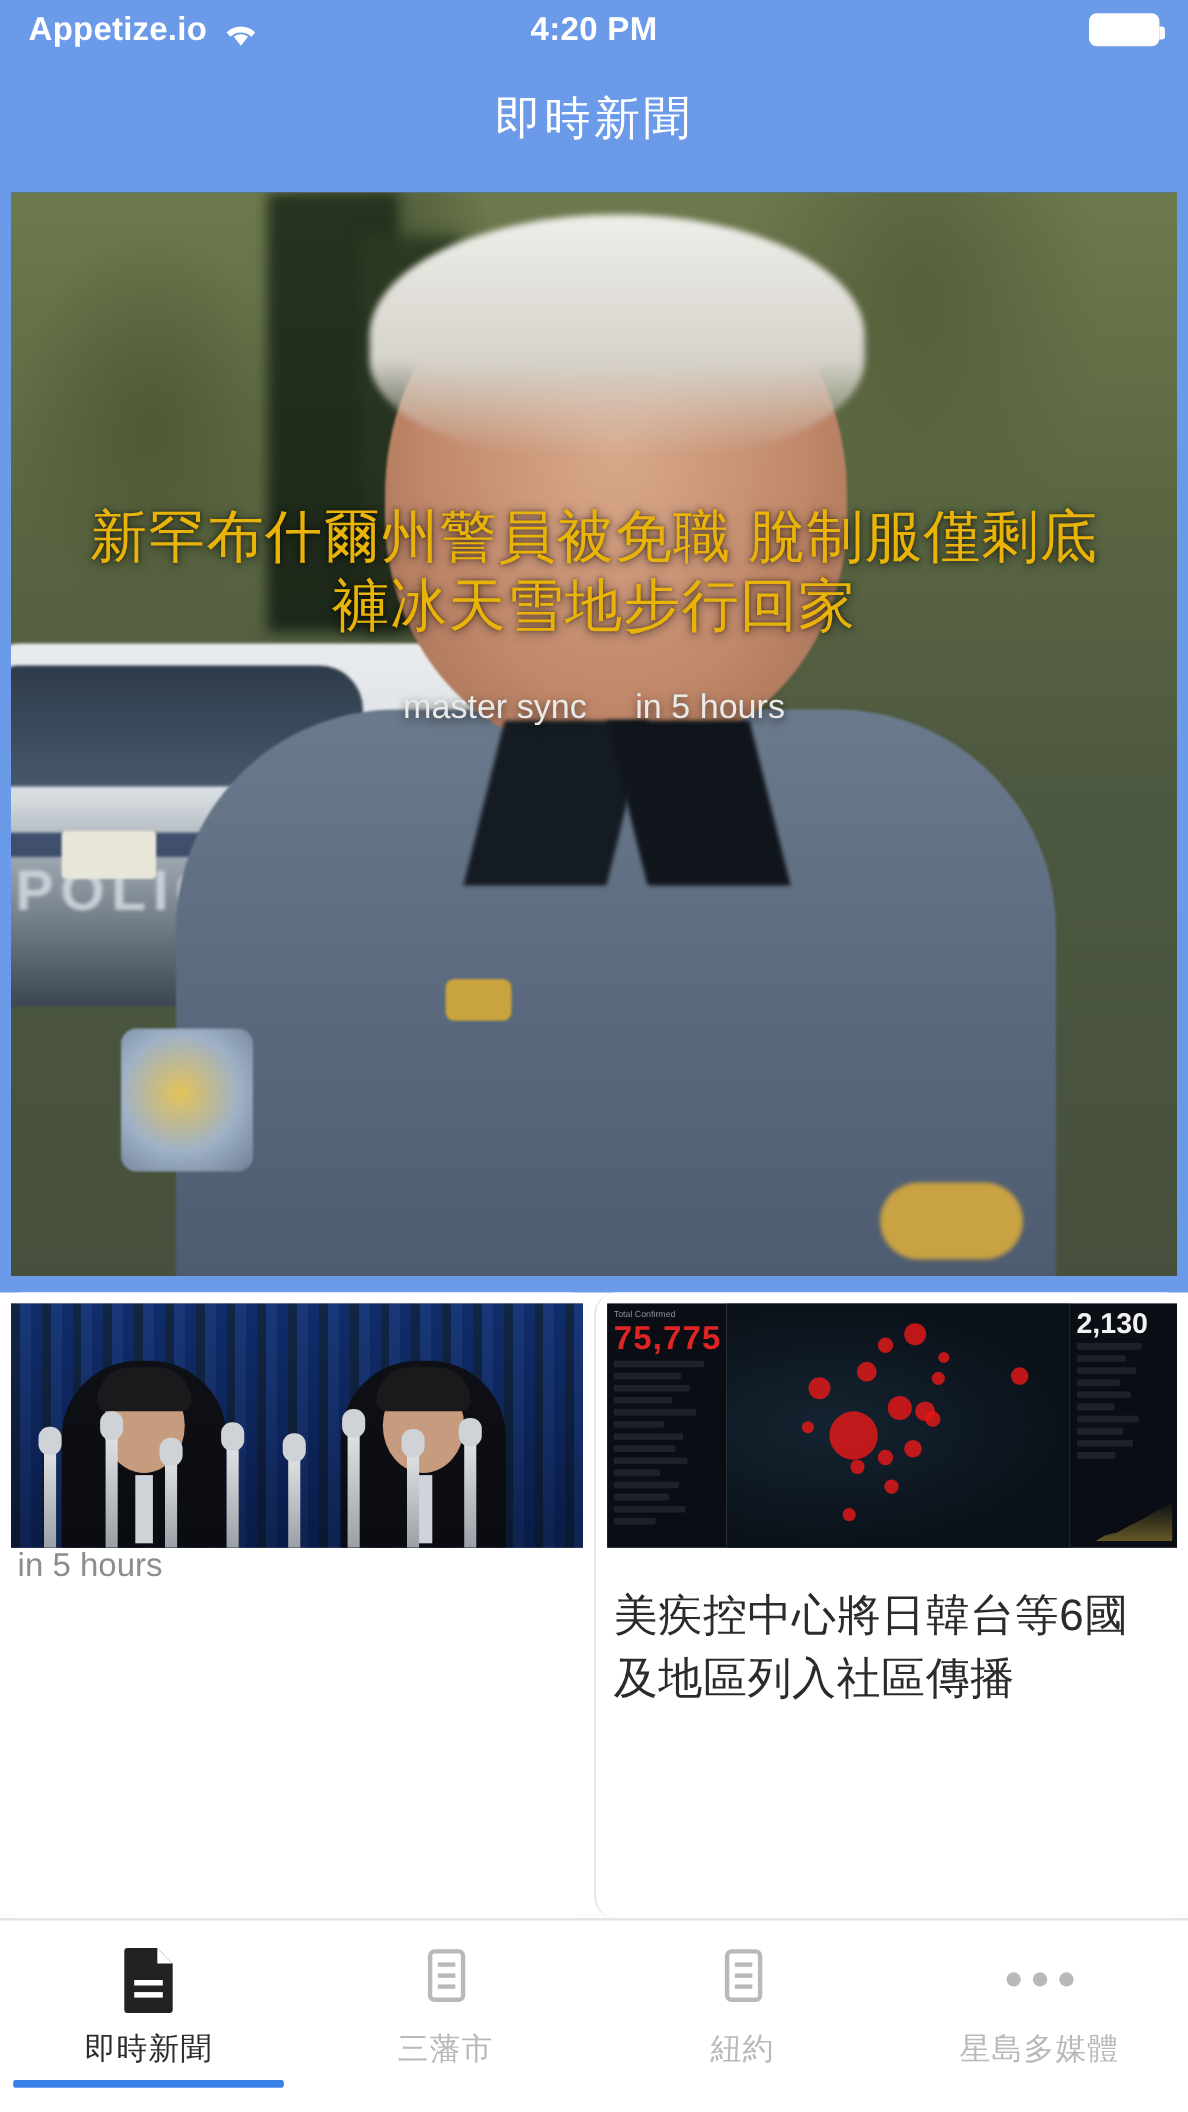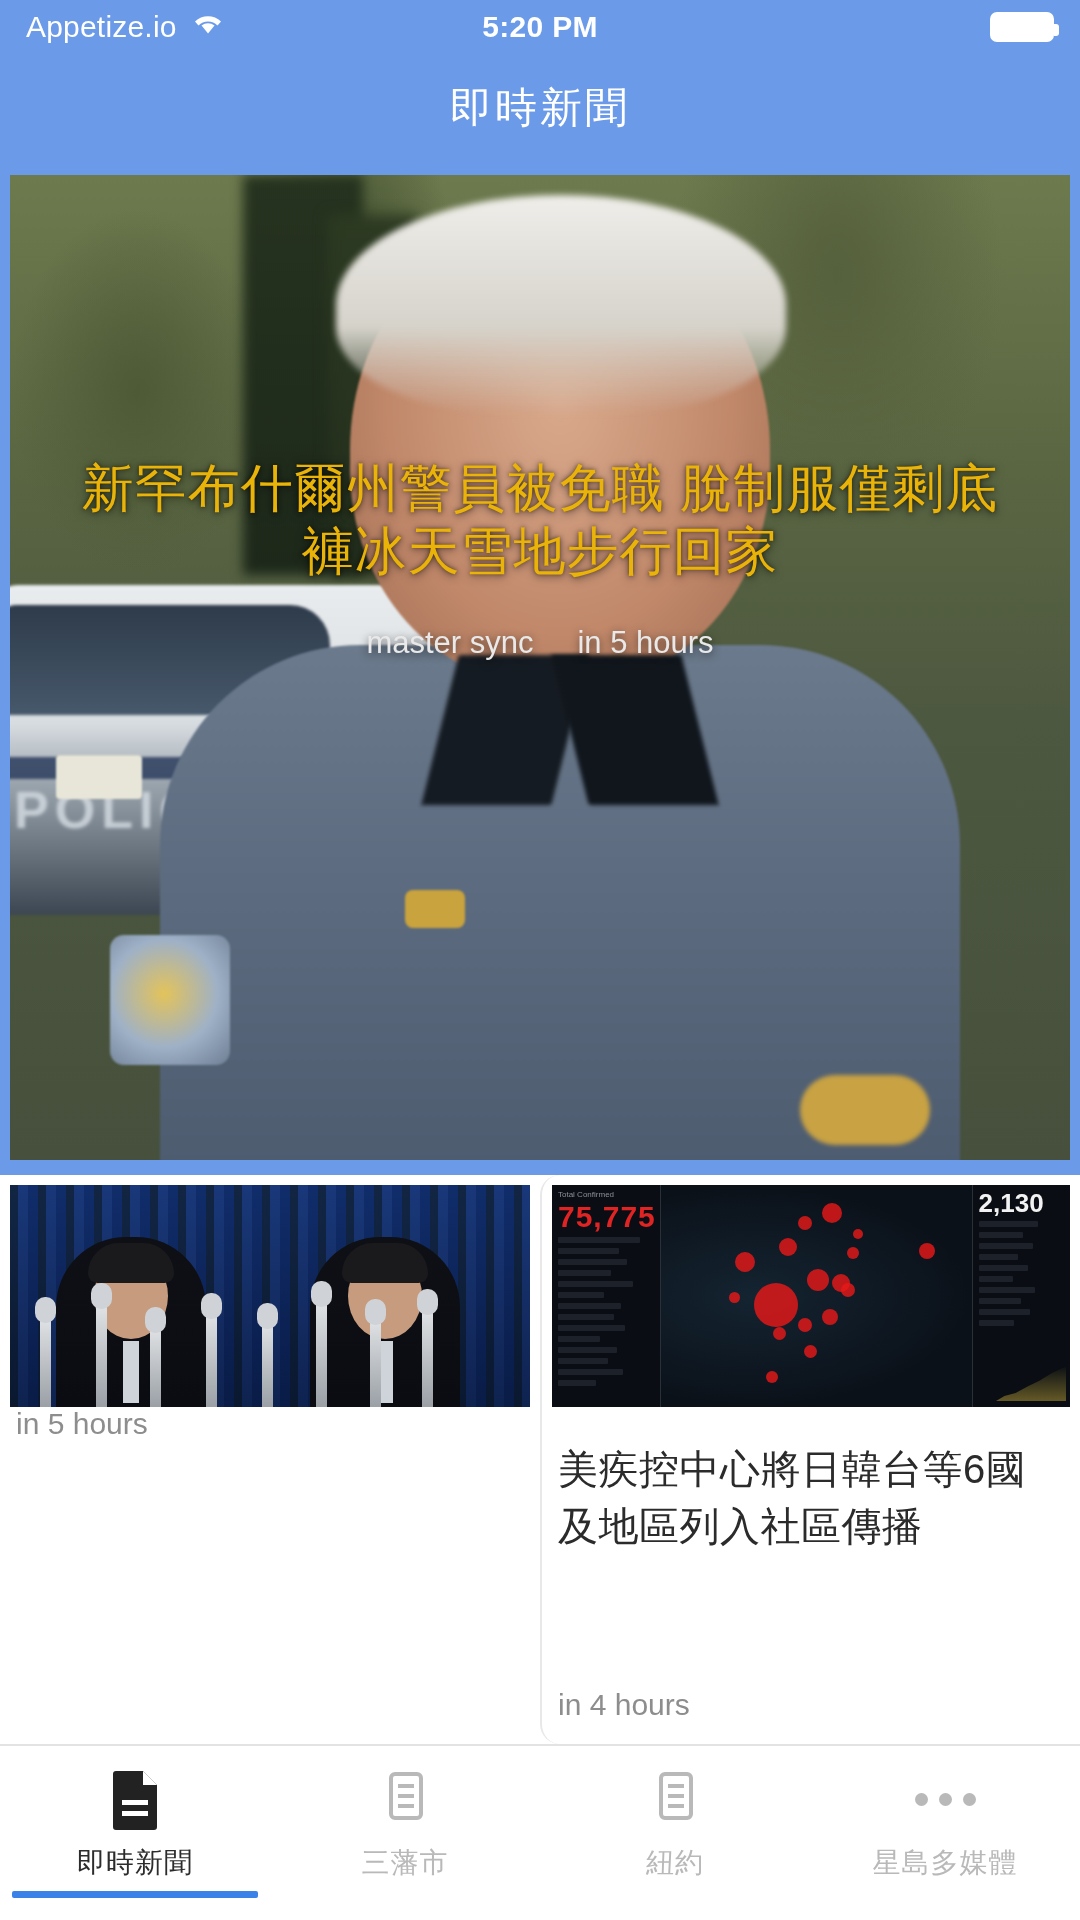--- a/index.html
+++ b/index.html
@@ -20,21 +20,21 @@
   
   .statusbar {
     height: 54px;
     flex: 0 0 54px;
     display: flex;
     align-items: center;
     padding: 0 26px;
     color: #ffffff;
     position: relative;
   }
-  .sb-left { display: flex; align-items: flex-start; gap: 14px; }
+  .sb-left { display: flex; align-items: flex-end; gap: 14px; font-weight: bold; }
   .sb-carrier { font-size: 30px; letter-spacing: .2px; }
   .sb-time {
     position: absolute; left: 0; right: 0; top: 0; bottom: 0;
     display: flex; align-items: center; justify-content: center;
     font-size: 30px; font-weight: bold; letter-spacing: .3px;
     pointer-events: none;
   }
   .sb-right { margin-left: auto; display: flex; align-items: center; }
   .wifi-icon { width: 34px; height: 26px; display: block; }
   .battery {
@@ -268,21 +268,21 @@
   <div class="statusbar">
     <div class="sb-left">
       <span class="sb-carrier">Appetize.io</span>
       <span class="wifi-icon">
         <svg viewBox="0 0 34 26" width="34" height="26" aria-hidden="true">
           <path d="M17 23.5 L10.5 15.5 A10.5 10.5 0 0 1 23.5 15.5 Z" fill="#ffffff"></path>
           <path d="M4 11.5 A18.5 18.5 0 0 1 30 11.5 L26.5 15.5 A13.5 13.5 0 0 0 7.5 15.5 Z" fill="#ffffff"></path>
         </svg>
       </span>
     </div>
-    <div class="sb-time">5:20 PM</div>
+    <div class="sb-time">4:20 PM</div>
     <div class="sb-right">
       <span class="battery"></span>
     </div>
   </div>
 
   <div class="navbar">
     <span class="nav-title">即時新聞</span>
   </div>
 
   <div class="hero-wrap">
@@ -393,21 +393,20 @@
               <div style="width:66%"></div>
                 <div style="width:50%"></div>
                 <div style="width:60%"></div>
               <div style="width:42%"></div>
             </div>
             <span class="spark"></span>
           </div>
         </div>
       </div>
       <div class="card-title">美疾控中心將日韓台等6國及地區列入社區傳播</div>
-      <div class="card-time">in 4 hours</div>
     </div>
 
   </div>
 
   <div class="tabbar">
 
     <div class="tab active">
       <span class="tab-icon">
         <svg viewBox="0 0 54 62" width="54" height="62" aria-hidden="true">
           <path d="M5 3 h30 l14 14 v42 a3 3 0 0 1 -3 3 H8 a3 3 0 0 1 -3 -3 V6 a3 3 0 0 1 3 -3 z" fill="#222222"></path>

